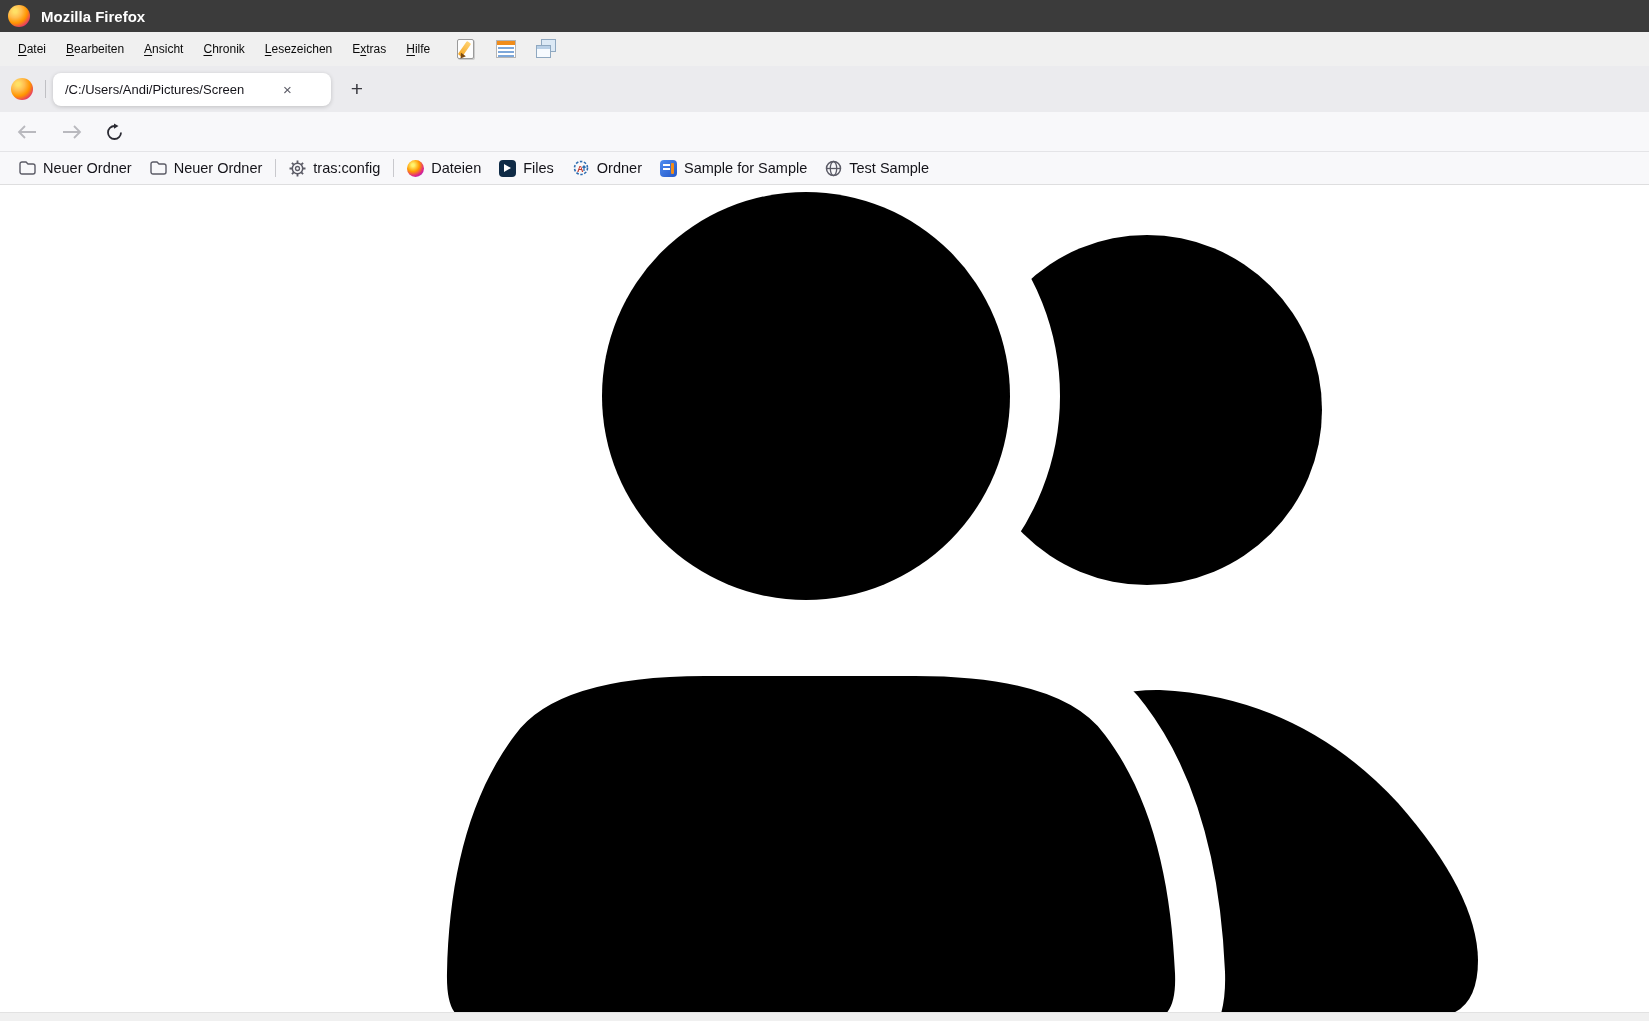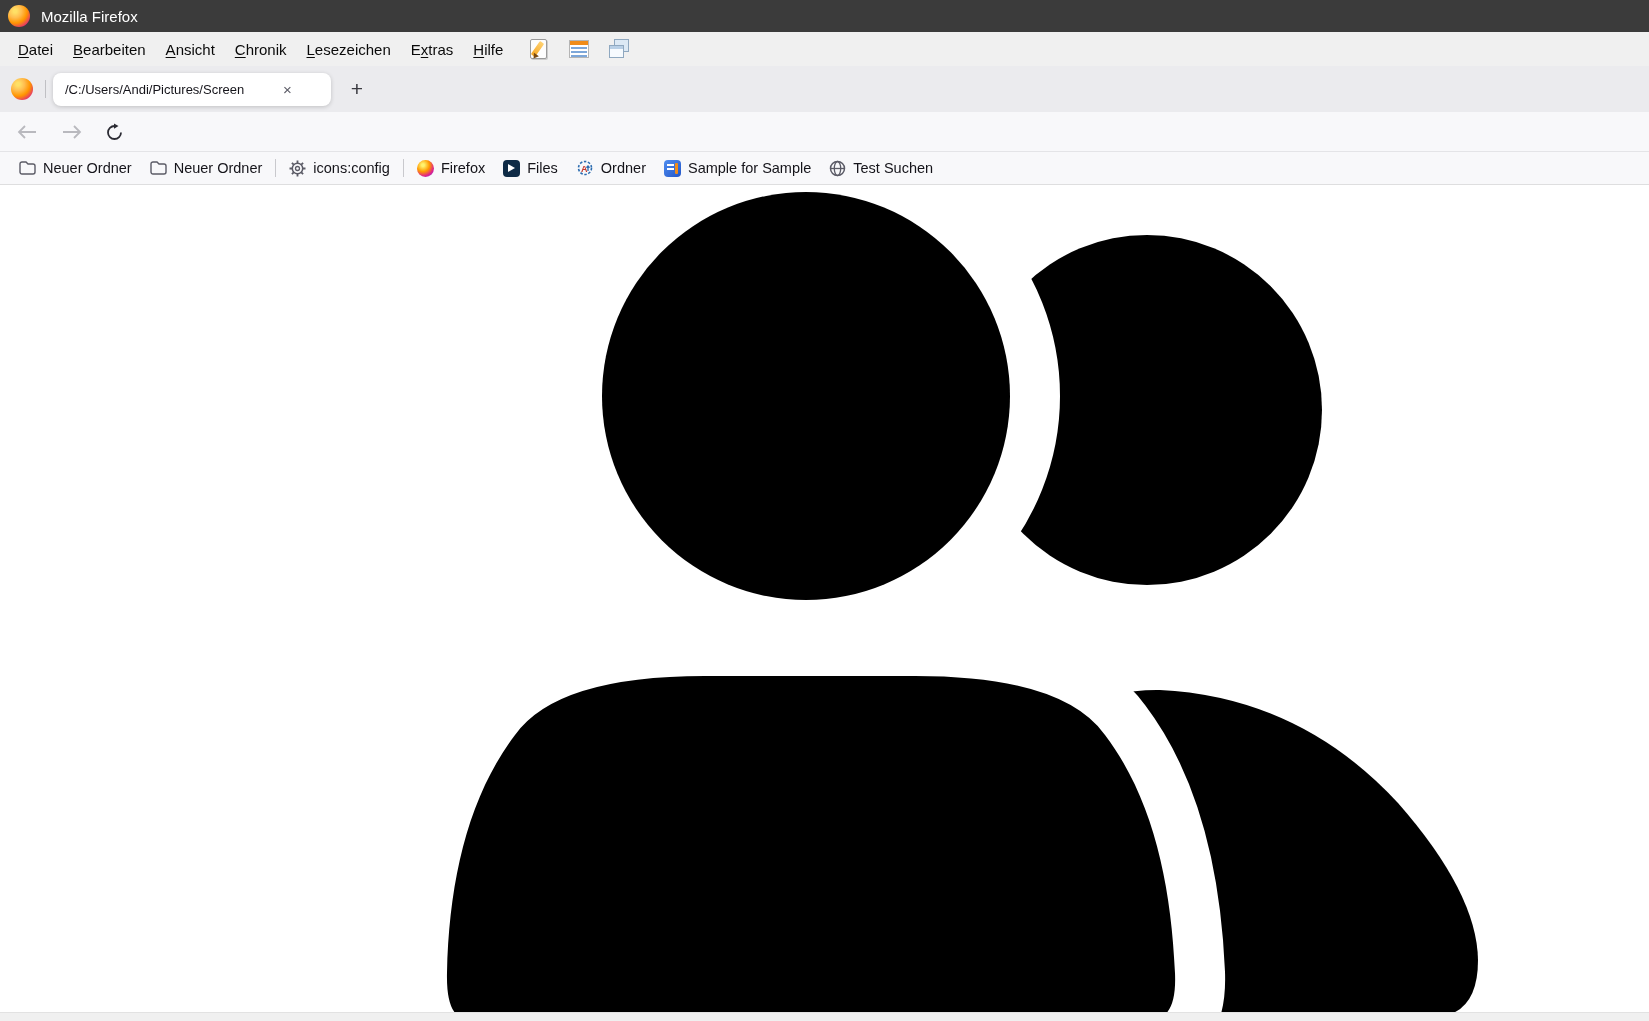--- a/index.html
+++ b/index.html
@@ -2,29 +2,29 @@
 <html><head>
 <meta charset="utf-8">
 <style>
   * { margin:0; padding:0; box-sizing:border-box; }
   html,body { width:1649px; height:1021px; overflow:hidden;
     font-family:"Liberation Sans", sans-serif; background:#fff; }
   .window { position:relative; width:1649px; height:1021px; background:#fff; }
 
   
   .titlebar { position:absolute; left:0; top:0; width:100%; height:32px;
-    background:#3b3b3b; display:flex; align-items:center; padding-left:8px; }
+    background:#3b3b3b; display:flex; align-items:center; padding-left:8px;font-weight:bold; }
   .ff-ball { width:22px; height:22px; border-radius:50%;
     background:radial-gradient(circle at 32% 28%, #ffe066 8%, #ffbd4f 30%, #ff9500 55%, #e3306e 80%, #9059ff 100%); }
   .titlebar-text { color:#ffffff; font-size:15px; margin-left:11px; }
 
   
   .menubar { position:absolute; left:0; top:32px; width:100%; height:34px;
     background:#f0f0f0; display:flex; align-items:center; padding-left:8px;
-    font-size:15px; color:#0a0a0a; }
+    font-size:12px; color:#0a0a0a; }
   .menu-item { padding:4px 10px; cursor:default; }
   .menu-item u { text-decoration:underline; text-underline-offset:2px; }
   .menubar-icons { display:flex; align-items:center; gap:16px; margin-left:14px; }
   .mb-ic { width:24px; height:24px; position:relative; }
   .note-page { position:absolute; left:3px; top:2px; width:17px; height:20px;
     background:#fdfdfd; border:1px solid #9a9a9a; border-radius:2px; box-shadow:1px 1px 0 #ccc; }
   .note-pencil { position:absolute; left:8px; top:4px; width:5px; height:16px;
     background:linear-gradient(#ffd272,#f5a623); transform:rotate(35deg); border-radius:1px; }
   .note-tip { position:absolute; left:5px; top:17px; width:0; height:0;
     border-left:3px solid transparent; border-right:3px solid transparent;
@@ -266,26 +266,26 @@
     </div>
     <div class="bm-div"></div>
     <div class="bm">
       <svg class="icon-svg" width="17" height="17" viewBox="0 0 17 17">
         <circle cx="8.5" cy="8.5" r="5.2" fill="none" stroke="#5b5b66" stroke-width="1.5"></circle>
         <circle cx="8.5" cy="8.5" r="2" fill="none" stroke="#5b5b66" stroke-width="1.3"></circle>
         <g stroke="#5b5b66" stroke-width="1.8">
           <path d="M8.5 0.5 v2.5 M8.5 14 v2.5 M0.5 8.5 h2.5 M14 8.5 h2.5 M2.9 2.9 l1.8 1.8 M12.3 12.3 l1.8 1.8 M14.1 2.9 l-1.8 1.8 M4.7 12.3 l-1.8 1.8"></path>
         </g>
       </svg>
-      <span>icons:config</span>
+      <span>tras:config</span>
     </div>
     <div class="bm-div"></div>
     <div class="bm">
       <div class="ffball-sm"></div>
-      <span>Firefox</span>
+      <span>Dateien</span>
     </div>
     <div class="bm">
       <div class="deepl"></div>
       <span>Files</span>
     </div>
     <div class="bm">
       <svg class="icon-svg" width="18" height="18" viewBox="0 0 18 18">
         <circle cx="9" cy="9" r="6.5" fill="none" stroke="#2b6cb0" stroke-width="1.6" stroke-dasharray="2.5 1.6"></circle>
         <text x="5" y="12.5" font-size="9" font-weight="bold" fill="#c43a2f" font-family="Liberation Sans, sans-serif">A</text>
         <path d="M12 12 v-5 M10.4 8.6 L12 7 l1.6 1.6" fill="none" stroke="#2b6cb0" stroke-width="1.3"></path>
@@ -295,21 +295,21 @@
     <div class="bm">
       <div class="sample"></div>
       <span>Sample for Sample</span>
     </div>
     <div class="bm">
       <svg class="icon-svg" width="17" height="17" viewBox="0 0 17 17">
         <circle cx="8.5" cy="8.5" r="7" fill="none" stroke="#5b5b66" stroke-width="1.5"></circle>
         <ellipse cx="8.5" cy="8.5" rx="3.2" ry="7" fill="none" stroke="#5b5b66" stroke-width="1.3"></ellipse>
         <path d="M1.5 8.5 h14" stroke="#5b5b66" stroke-width="1.3"></path>
       </svg>
-      <span>Test Suchen</span>
+      <span>Test Sample</span>
     </div>
   </div>
 
   <div class="content">
     <svg width="1649" height="827" viewBox="0 0 1649 827">
       <g fill="#000000">
         <circle cx="1147" cy="225" r="175"></circle>
         <path d="M 1025 832 L 1025 660 Q 1025 503 1160 505 Q 1300 512 1398 618 Q 1477 708 1478 775 Q 1478 832 1432 832 Z"></path>
         <path class="outlined" d="M 468 834 Q 446 834 447 788 C 449 696 468 612 515 550 Q 557 491 705 491 L 915 491 Q 1063 491 1105 550 C 1152 612 1171 696 1175 788 Q 1177 834 1152 834 Z"></path>
         <circle class="outlined" cx="806" cy="211" r="204"></circle>

